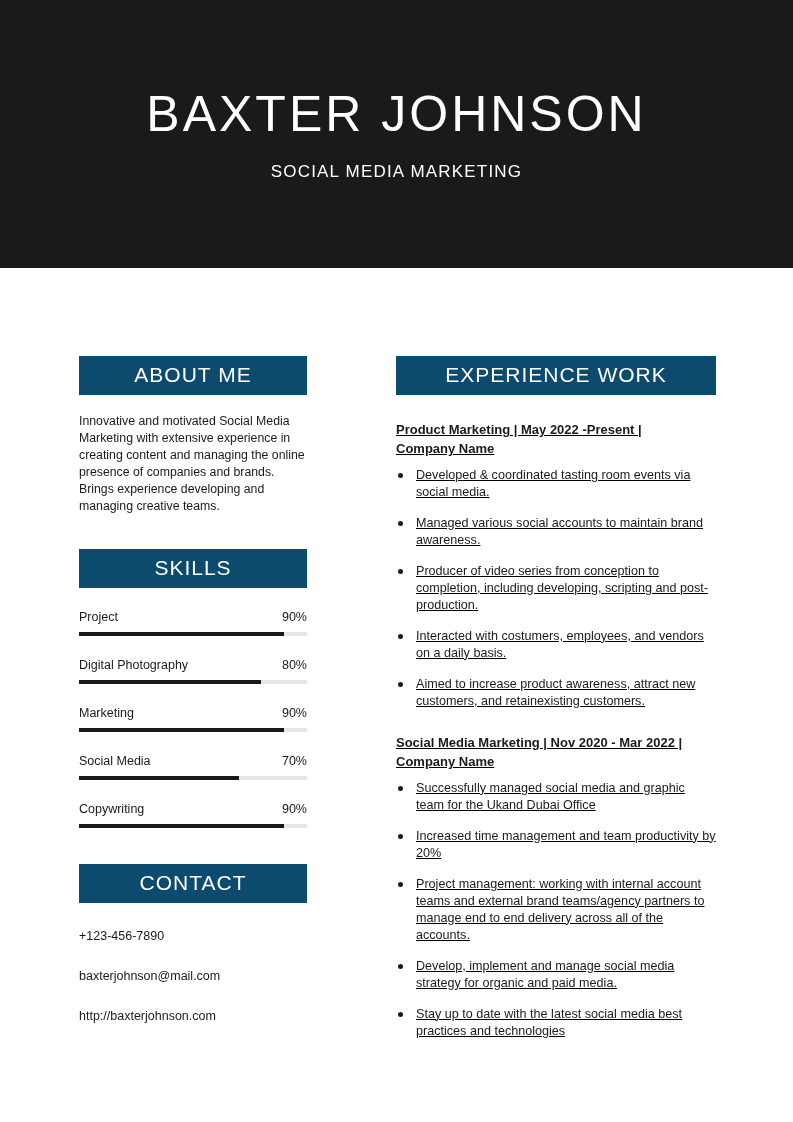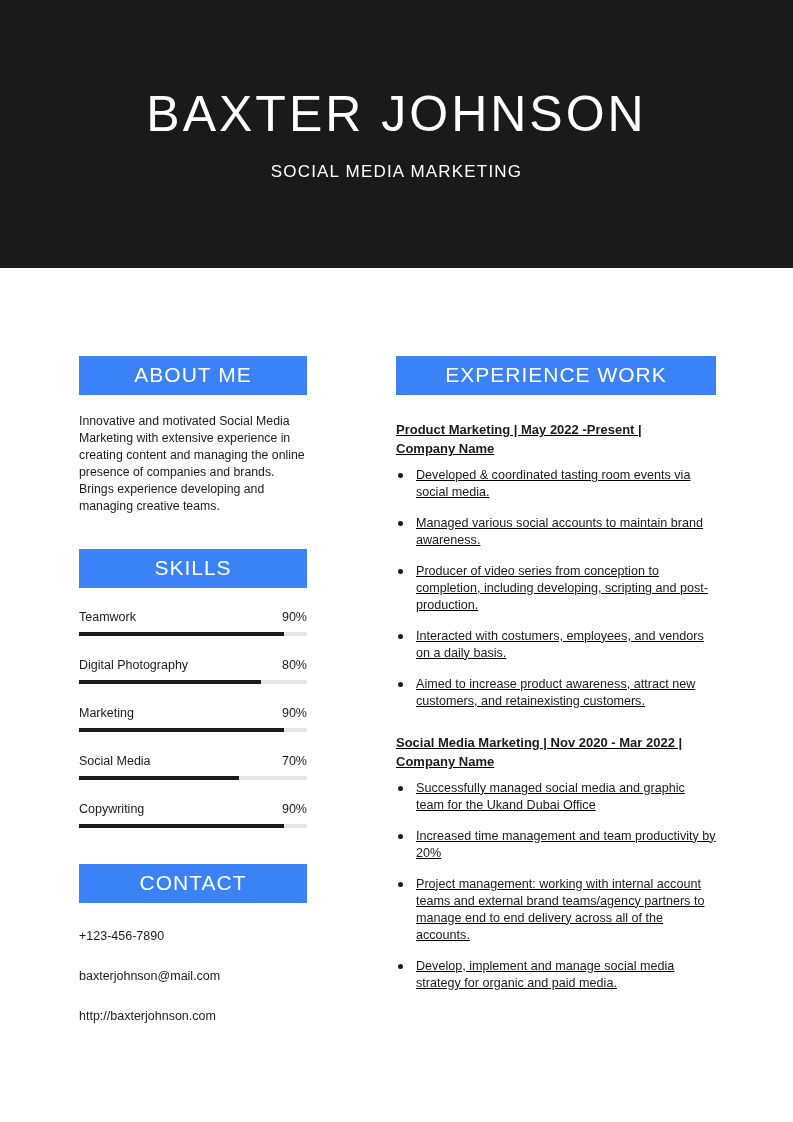--- a/index.html
+++ b/index.html
@@ -56,21 +56,21 @@
   }
   .right-col {
     position: absolute;
     left: 396px;
     top: 356px;
     width: 320px;
   }
 
   
   .section-bar {
-    background: #3b82f6;
+    background: #0c4a6e;
     color: #ffffff;
     text-align: center;
     font-size: 21px;
     letter-spacing: 1px;
     padding: 7px 0 8px 0;
     line-height: 1.15;
   }
   .section-bar.wide { width: 320px; }
 
   
@@ -158,21 +158,21 @@
   <div class="left-col">
 
     <div class="section-bar">ABOUT ME</div>
     <div class="about-text">Innovative and motivated Social Media Marketing with extensive experience in creating content and managing the online presence of companies and brands. Brings experience developing and managing creative teams.</div>
 
     <div class="skills">
       <div class="section-bar">SKILLS</div>
 
       <div class="skill">
         <div class="skill-row">
-          <span>Teamwork</span>
+          <span>Project</span>
           <span>90%</span>
         </div>
         <div class="bar-track">
           <div class="bar-fill" id="skill-fill-0" style="width: 90%;"></div>
         </div>
       </div>
 
       <div class="skill">
         <div class="skill-row">
           <span>Digital Photography</span>
@@ -236,17 +236,18 @@
       </div>
     </div>
 
     <div class="job job-2">
       <div class="job-title">Social Media Marketing | Nov 2020 - Mar 2022 | Company Name</div>
       <div class="bullets">
         <div class="bullet">Successfully managed social media and graphic team for the Ukand Dubai Office</div>
         <div class="bullet">Increased time management and team productivity by 20%</div>
         <div class="bullet">Project management: working with internal account teams and external brand teams/agency partners to manage end to end delivery across all of the accounts.</div>
         <div class="bullet">Develop, implement and manage social media strategy for organic and paid media.</div>
+        <div class="bullet">Stay up to date with the latest social media best practices and technologies</div>
       </div>
     </div>
   </div>
 
 </div>
 
 </body></html>

